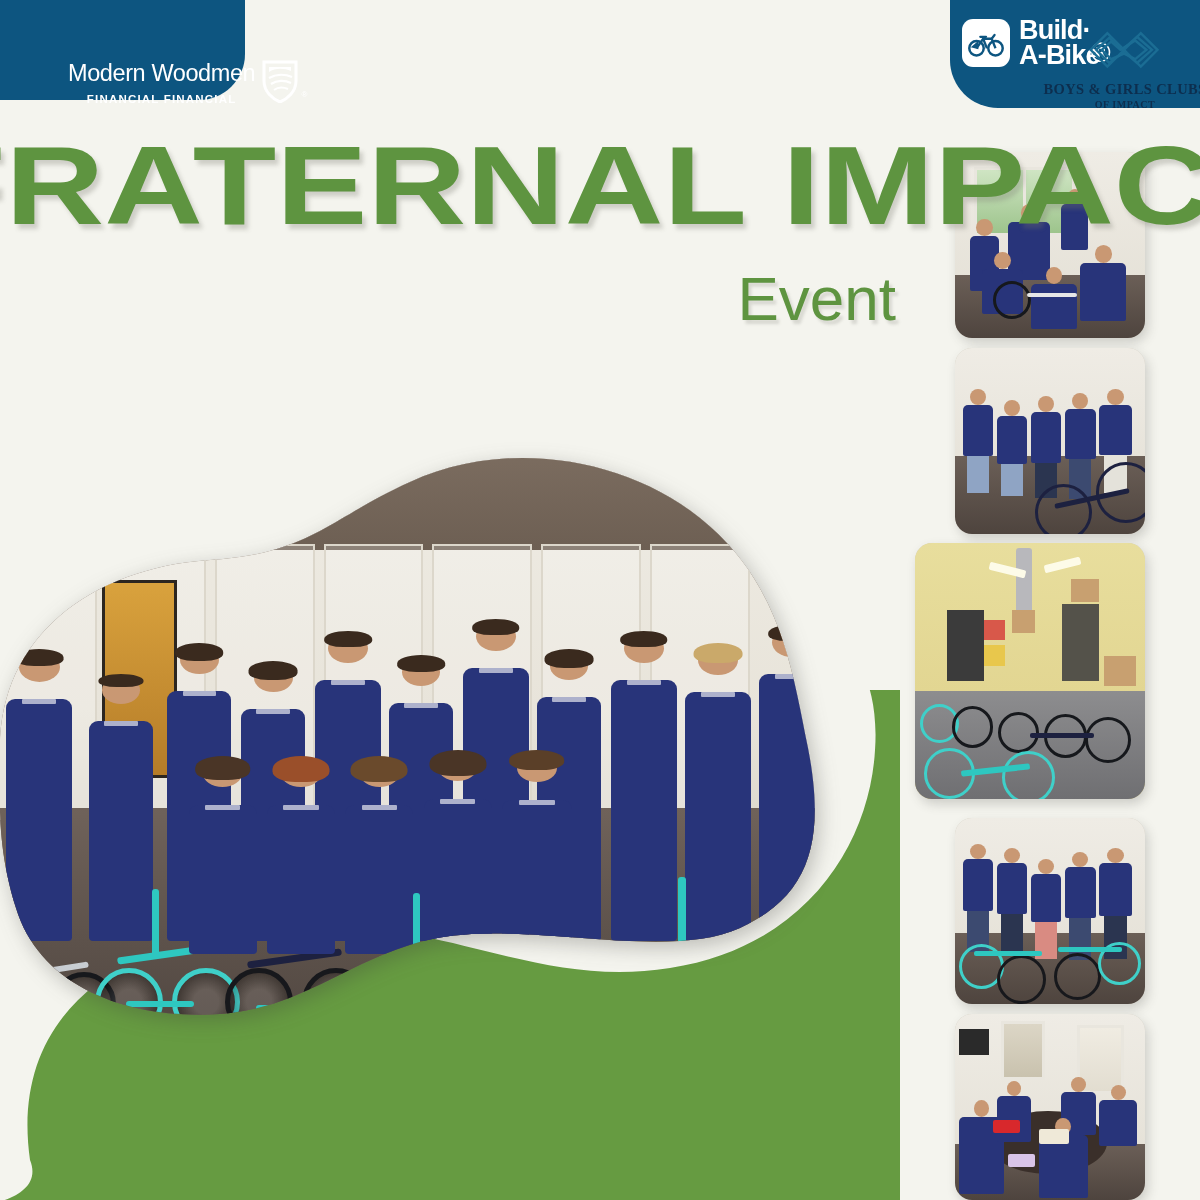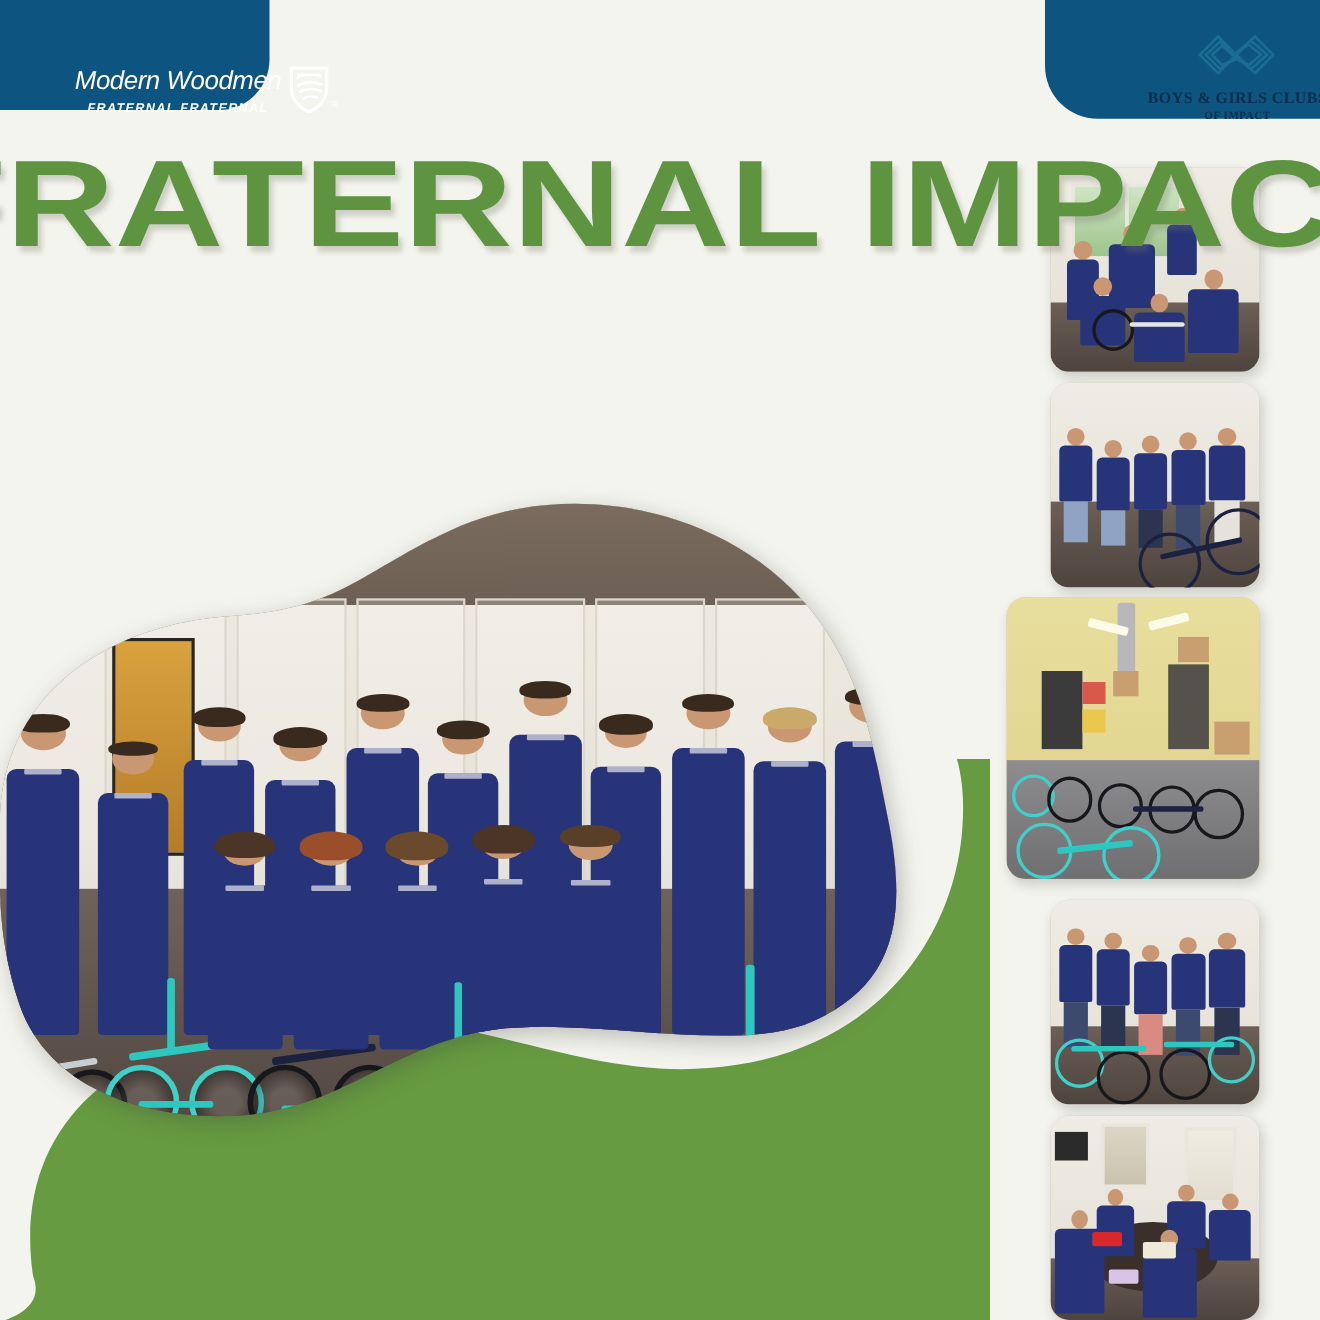--- a/index.html
+++ b/index.html
@@ -704,50 +704,69 @@
         <div class="t-head" style="width:32%;height:17px;"></div>
         <div class="t-body" style="height:calc(100% - 19px);"></div>
       </div>
       <div class="t-box" style="left:20%;bottom:36%;width:14%;height:7%;background:#d8282c;border-radius:2px;"></div>
       <div class="t-box" style="left:44%;bottom:30%;width:16%;height:8%;background:#efe9d8;border-radius:2px;"></div>
       <div class="t-box" style="left:28%;bottom:18%;width:14%;height:7%;background:#d9c4e8;border-radius:2px;"></div>
     </div>
   </div>
 
   <div class="brand-panel-left"></div>
-  <div class="mw-logo" style="z-index:7;font-style:italic;">
+  <div class="mw-logo" style="z-index:7;">
     <div class="mw-words">
       <div class="mw-name">Modern Woodmen</div>
-      <div class="mw-tag">FRATERNAL FRATERNAL</div>
+      <div class="mw-tag">FINANCIAL FINANCIAL</div>
     </div>
     <div class="mw-shield">
       <svg viewBox="0 0 36 44" width="36" height="44" aria-hidden="true">
         <path d="M2 3 L34 3 L34 22 C34 33 25 40 18 43 C11 40 2 33 2 22 Z" fill="none" stroke="#ffffff" stroke-width="3"></path>
         <path d="M7 13 C13 9 22 9 29 12 L29 8 L7 8 Z" fill="#ffffff"></path>
         <path d="M7 19 C14 15 23 15 30 18" fill="none" stroke="#ffffff" stroke-width="2.4"></path>
         <path d="M9 25 C15 21 23 21 29 24" fill="none" stroke="#ffffff" stroke-width="2.2"></path>
         <path d="M12 31 C16 28 21 28 26 30" fill="none" stroke="#ffffff" stroke-width="2"></path>
       </svg>
       <span class="mw-reg">®</span>
     </div>
   </div>
 
   <div class="brand-panel-right"></div>
+  <div class="bab-lockup" style="z-index:7;position:absolute;left:962px;top:18px;">
+    <div class="bab-badge">
+      <svg viewBox="0 0 40 28" width="38" height="27" aria-hidden="true">
+        <circle cx="10" cy="19" r="7.6" fill="none" stroke="#0d5580" stroke-width="2.6"></circle>
+        <circle cx="30" cy="19" r="7.6" fill="none" stroke="#0d5580" stroke-width="2.6"></circle>
+        <path d="M10 19 L17 9 L26 9 L30 19" fill="none" stroke="#0d5580" stroke-width="2.4" stroke-linejoin="round"></path>
+        <path d="M17 9 L21 19" fill="none" stroke="#0d5580" stroke-width="2.4"></path>
+        <path d="M14 7 L20 7" stroke="#0d5580" stroke-width="2.4" stroke-linecap="round"></path>
+        <path d="M26 9 L29 5" stroke="#0d5580" stroke-width="2.4" stroke-linecap="round"></path>
+        <path d="M4 18 L12 11 L12 20 Z" fill="#0d5580"></path>
+      </svg>
+    </div>
+    <div class="bab-text">
+      <span>Build·</span>
+      <span>A-Bike</span>
+      <span class="bab-reg">®</span>
+    </div>
+  </div>
 
   <div class="bgca-lockup" style="z-index:7;position:absolute;left:1040px;top:22px;width:170px;">
     <div>
       <svg viewBox="0 0 90 56" width="90" height="52" aria-hidden="true">
         <g fill="none" stroke="#1b6d94" stroke-width="2.6">
           <path d="M8 30 L26 12 L44 30 L62 12 L80 30 L62 48 L44 30 L26 48 Z"></path>
           <path d="M14 30 L28 17 L42 30 L58 16 L74 30 L58 44 L44 32 L28 44 Z"></path>
           <path d="M20 30 L30 21 L40 30 L56 20 L68 30 L56 40 L44 34 L30 40 Z"></path>
         </g>
       </svg>
     </div>
     <div class="bgca-name">BOYS &amp; GIRLS CLUBS</div>
     <div class="bgca-sub">OF IMPACT</div>
   </div>
 
   <div class="headline-block">
     <div class="title-line-2">FRATERNAL IMPACT</div>
+    <div class="title-line-3">Event</div>
   </div>
 
 </div>
 
 </body></html>

